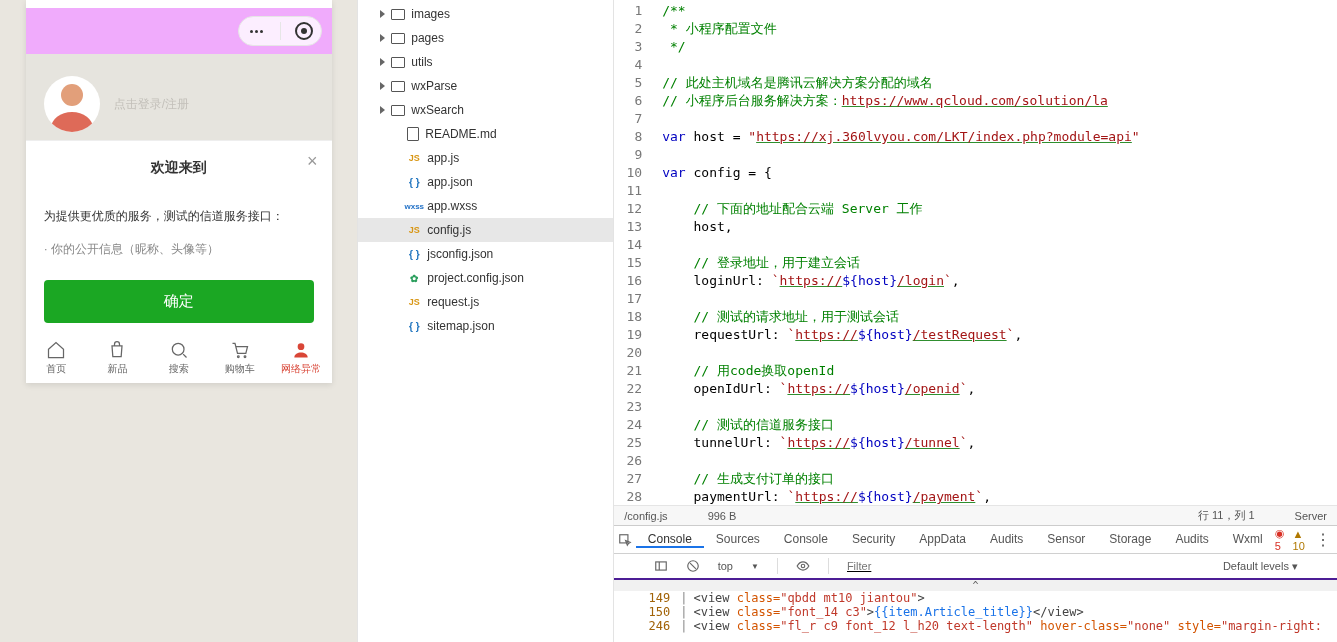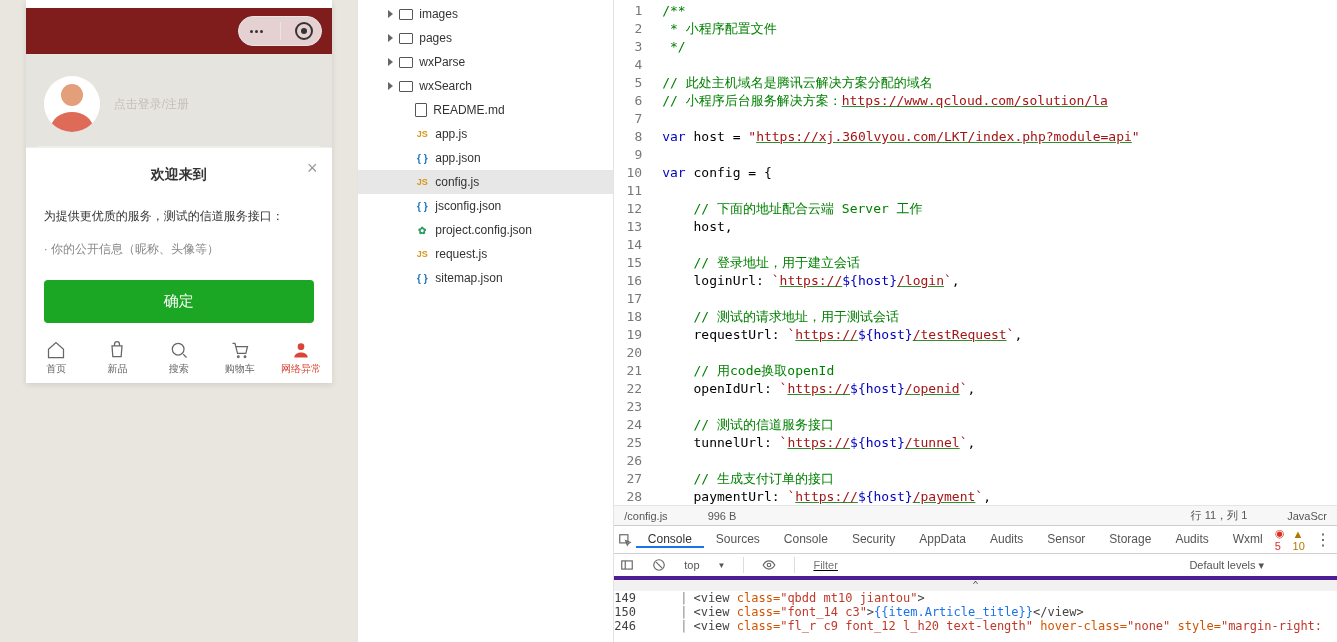--- a/index.html
+++ b/index.html
@@ -1,19 +1,19 @@
 <!DOCTYPE html>
 <html><head>
 <meta charset="utf-8">
 <style>
   * { box-sizing: border-box; margin: 0; padding: 0; }
   body { font-family: -apple-system, BlinkMacSystemFont, "Segoe UI", "Microsoft YaHei", sans-serif; font-size: 12px; background: #e9e6df; width: 1337px; height: 642px; overflow: hidden; display: flex; }
   
   .simulator { width: 454px; height: 100%; display: flex; align-items: flex-start; justify-content: center; padding-top: 0; }
-  .phone { width: 306px; margin-top: 0; background: #7f1d1d; box-shadow: 0 2px 6px rgba(0,0,0,.1); position: relative; }
+  .phone { width: 306px; margin-top: 0; background: #f0abfc; box-shadow: 0 2px 6px rgba(0,0,0,.1); position: relative; }
   .statusbar { height: 44px; background: #fff; }
   .topbar { height: 46px; display: flex; justify-content: flex-end; align-items: center; padding-right: 10px; }
   .capsule { width: 84px; height: 30px; border: 1px solid #e6e6e6; border-radius: 22px; display: flex; align-items: center; justify-content: space-between; padding: 0 8px; background: rgba(255,255,255,.8); }
   .capsule .dots { width: 20px; display: flex; justify-content: center; gap: 2px; }
   .capsule .dots i { width: 3px; height: 3px; border-radius: 50%; background: #333; }
   .capsule .circle { width: 18px; height: 18px; border-radius: 50%; border: 2px solid #333; position: relative; }
   .capsule .circle::after { content: ""; position: absolute; width:6px;height:6px;background:#333;border-radius:50%; top:4px; left:4px; }
   .capsule .div { width:1px; height:18px; background:#e6e6e6; }
   .userarea { background:#e6e4de; padding: 22px 18px; display:flex; align-items:center; gap:14px; }
   .avatar { width:56px; height:56px; border-radius:50%; background:#fff; position:relative; overflow:hidden; }
@@ -22,35 +22,35 @@
   .login-txt { color:#c3c0ba; font-size:12px; }
   .orders { background:#fff; margin:0 10px; border-radius:4px; position:relative; top:-8px; padding:0; border:1px solid #eee;}
   .orders-head { display:flex; justify-content:space-between; align-items:center; padding:12px; font-size:14px; }
   .orders-head .l { font-weight:600; color:#333; }
   .orders-head .r { color:#999; font-size:13px; }
   .order-icons { display:flex; }
   .order-icons .col { flex:1; display:flex; flex-direction:column; align-items:center; gap:4px; padding:8px 0 12px; color:#444; font-size:12px; }
   .ico-sq { width:24px; height:22px; border:2px solid #666; border-radius:3px; position:relative; }
   .modal { position:absolute; left:0; right:0; bottom:46px; background:#fff; border-top:1px solid #eee; padding:18px 18px 14px; }
   .modal .close { position:absolute; top:10px; right:14px; color:#999; font-size:18px; cursor:pointer; }
-  .modal .title { text-align:center; font-size:14px; font-weight:600; color:#333; margin-bottom:24px; }
+  .modal .title { text-align:center; font-size:14px; font-weight:600; color:#333; margin-bottom:31px; }
   .modal .p1 { font-size:12px; color:#333; margin-bottom:16px; }
   .modal .p2 { font-size:12px; color:#888; margin-bottom:22px; }
   .modal .ok { background:#1ba723; color:#fff; text-align:center; font-size:15px; padding:12px 0; border-radius:4px; }
   .toast { position:absolute; top:258px; left:50%; transform:translateX(-50%); background:#4b4b4b; color:#dcdcdc; width:120px; padding:14px 0 10px; border-radius:6px; display:flex; flex-direction:column; align-items:center; font-size:12px; }
   .toast .chk { width:36px; height:36px; border-radius:50%; border:2px solid #dcdcdc; display:flex; align-items:center; justify-content:center; margin-bottom:6px; }
   .toast .chk svg { width:20px; height:20px; }
   .tabbar { height:52px; border-top:1px solid #eee; display:flex; background:#fff; }
   .tabbar .t { flex:1; display:flex; flex-direction:column; align-items:center; justify-content:center; gap:2px; font-size:10px; color:#666; }
   .tabbar .t.active { color:#d94637; }
   .tabbar svg { width:22px; height:20px; }
 
   
   .files { width:326px; height:100%; background:#fff; border-left:1px solid #e3e3e3; border-right:1px solid #e3e3e3; overflow:auto; padding-top:2px; }
-  .frow { height:24px; display:flex; align-items:center; gap:6px; padding-left: 24px; font-size:12px; color:#333; }
+  .frow { height:24px; display:flex; align-items:center; gap:6px; padding-left: 16px; font-size:12px; color:#333; }
   .frow.sel { background:#e7e7e7; }
   .frow .ind { display:inline-block; }
   .car { width:0;height:0;border-left:5px solid #666;border-top:4px solid transparent;border-bottom:4px solid transparent; }
   .fic { width:14px; height:14px; display:flex; align-items:center; justify-content:center; font-size:10px; font-weight:700; }
   .folder { width:14px; height:11px; border:1px solid #555; border-radius:1px; background:#fff; position:relative; }
   .file { width:12px; height:14px; border:1px solid #555; border-radius:1px; }
   .tag-js { color:#d89614; font-size:9px; font-weight:800; }
   .tag-brc { color:#1e73be; font-weight:800; }
   .tag-wxss { color:#2573c8; font-size:8px; font-weight:700; }
   .tag-gear { color:#2a9e5c; }
@@ -69,28 +69,28 @@
   .statusline .sp { flex:1; }
   .devtools { height:117px; border-top:1px solid #ccc; background:#fff; display:flex; flex-direction:column; }
   .dt-tabs { height:28px; display:flex; align-items:center; border-bottom:1px solid #d0d0d0; font-size:12px; color:#555; }
   .dt-tabs .tab { padding:0 12px; height:100%; display:flex; align-items:center; }
   .dt-tabs .tab.sel { border-bottom:2px solid #1a73e8; color:#333; }
   .dt-tabs .picker { width:28px; display:flex; justify-content:center; }
   .dt-tabs .right-icons { margin-left:auto; display:flex; align-items:center; gap:6px; padding-right:6px; }
   .badge-rt { color:#d93025; font-size:11px; }
   .badge-yt { color:#b07800; font-size:11px; }
   .dots3 { font-size:16px; line-height:12px; }
-  .dt-tool { height:26px; display:flex; align-items:center; padding:0 6px; gap:18px; border-bottom:4px solid #4c1d95; font-size:11px; color:#555; }
+  .dt-tool { height:26px; display:flex; align-items:center; padding:0 6px; gap:18px; border-bottom:2px solid #4c1d95; font-size:11px; color:#555;justify-content:center; }
   .dt-tool input { height:18px; border:none; border-bottom:0; outline:none; font-size:11px; flex:0 0 180px;text-decoration:underline; }
   .dt-tool .sep { width:1px; height:16px; background:#ddd; }
   .dt-tool .fgrow { flex:0 0 160px; }
   .dt-body { flex:1; overflow:auto; font-family:Consolas,Menlo,monospace; font-size:12px; color:#333; }
   .cons-caret { background:#f1f1f1; color:#666; text-align:center; font-size:10px; }
   .cl { display:flex; }
-  .ln { width:60px; color:#404040; padding-right:4px; }
+  .ln { width:60px; text-align:right; color:#a16207; padding-right:4px; }
   .pipe { color:#888; padding:0 6px; }
   .ctxt { color:#444; }
   .attr { color:#d35400; }
   .clsv { color:#c0392b; }
   .tpl  { color:#1a73e8; }
 </style>
 </head>
 <body>
 
 <div class="simulator">
@@ -199,20 +199,26 @@
     <div class="frow">
       <span class="ind" style="width:0px"></span>
       <span class="car"></span>
       <span class="folder"></span>
       <span>pages</span>
     </div>
     <div class="frow">
       <span class="ind" style="width:0px"></span>
       <span class="car"></span>
       <span class="folder"></span>
+      <span>utils</span>
+    </div>
+    <div class="frow">
+      <span class="ind" style="width:0px"></span>
+      <span class="car"></span>
+      <span class="folder"></span>
       <span>wxParse</span>
     </div>
     <div class="frow">
       <span class="ind" style="width:0px"></span>
       <span class="car"></span>
       <span class="folder"></span>
       <span>wxSearch</span>
     </div>
     <div class="frow">
       <span class="ind" style="width:16px"></span>
@@ -224,20 +230,26 @@
       <span class="ind" style="width:16px"></span>
       <span style="width:5px"></span>
       <span class="fic tag-js">JS</span>
       <span>app.js</span>
     </div>
     <div class="frow">
       <span class="ind" style="width:16px"></span>
       <span style="width:5px"></span>
       <span class="fic tag-brc">{ }</span>
       <span>app.json</span>
+    </div>
+    <div class="frow">
+      <span class="ind" style="width:16px"></span>
+      <span style="width:5px"></span>
+      <span class="fic tag-wxss">wxss</span>
+      <span>app.wxss</span>
     </div>
     <div class="frow sel">
       <span class="ind" style="width:16px"></span>
       <span style="width:5px"></span>
       <span class="fic tag-js">JS</span>
       <span>config.js</span>
     </div>
     <div class="frow">
       <span class="ind" style="width:16px"></span>
       <span style="width:5px"></span>
@@ -267,21 +279,21 @@
 <div class="right">
   <div class="editor">
     <div class="gut" id="gut">1<br>2<br>3<br>4<br>5<br>6<br>7<br>8<br>9<br>10<br>11<br>12<br>13<br>14<br>15<br>16<br>17<br>18<br>19<br>20<br>21<br>22<br>23<br>24<br>25<br>26<br>27<br>28<br></div>
     <div class="code" id="code"><span class="c-com">/**</span><br><span class="c-com"> * 小程序配置文件</span><br><span class="c-com"> */</span><br>&nbsp;<br><span class="c-com">// 此处主机域名是腾讯云解决方案分配的域名</span><br><span class="c-com">// 小程序后台服务解决方案：<span class="c-str">https://www.qcloud.com/solution/la</span></span><br>&nbsp;<br><span class="c-kw">var</span> host = <span class="c-str2">"</span><span class="c-str">https://xj.360lvyou.com/LKT/index.php?module=api</span><span class="c-str2">"</span><br>&nbsp;<br><span class="c-kw">var</span> config = {<br>&nbsp;<br>    <span class="c-com">// 下面的地址配合云端 Server 工作</span><br>    host,<br>&nbsp;<br>    <span class="c-com">// 登录地址，用于建立会话</span><br>    loginUrl: <span class="c-str2">`</span><span class="c-str">https://</span><span class="c-host">${host}</span><span class="c-str">/login</span><span class="c-str2">`</span>,<br>&nbsp;<br>    <span class="c-com">// 测试的请求地址，用于测试会话</span><br>    requestUrl: <span class="c-str2">`</span><span class="c-str">https://</span><span class="c-host">${host}</span><span class="c-str">/testRequest</span><span class="c-str2">`</span>,<br>&nbsp;<br>    <span class="c-com">// 用code换取openId</span><br>    openIdUrl: <span class="c-str2">`</span><span class="c-str">https://</span><span class="c-host">${host}</span><span class="c-str">/openid</span><span class="c-str2">`</span>,<br>&nbsp;<br>    <span class="c-com">// 测试的信道服务接口</span><br>    tunnelUrl: <span class="c-str2">`</span><span class="c-str">https://</span><span class="c-host">${host}</span><span class="c-str">/tunnel</span><span class="c-str2">`</span>,<br>&nbsp;<br>    <span class="c-com">// 生成支付订单的接口</span><br>    paymentUrl: <span class="c-str2">`</span><span class="c-str">https://</span><span class="c-host">${host}</span><span class="c-str">/payment</span><span class="c-str2">`</span>,<br></div>
   </div>
   <div class="statusline">
     <span>/config.js</span>
     <span>996 B</span>
     <span class="sp"></span>
     <span>行 11，列 1</span>
-    <span>JavaScr</span>
+    <span>Server</span>
   </div>
 
   <div class="devtools">
     <div class="dt-tabs">
       <div class="picker">
           <svg width="14" height="14" viewBox="0 0 24 24" fill="none" stroke="#666" stroke-width="2">
             <rect x="3" y="3" width="14" height="14"></rect>
             <path d="M13 13l8 3-3 2-2 3z"></path>
           </svg>
         </div>

